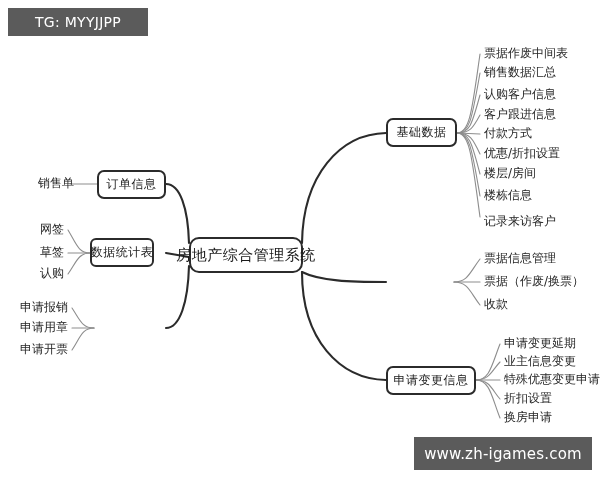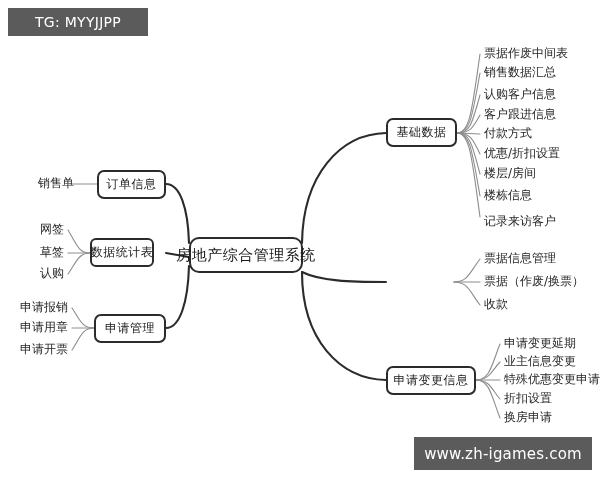--- a/index.html
+++ b/index.html
@@ -161,23 +161,20 @@
   </div>
 
   <div class="node branch" style="left:97px; top:170px; width:69px; height:29px;">
     <span>订单信息</span>
   </div>
 
   <div class="node branch" style="left:90px; top:238px; width:64px; height:29px;border-radius:6px;">
     <span>数据统计表</span>
   </div>
 
-  <div class="node branch" style="left:94px; top:314px; width:72px; height:29px;">
-    <span>申请管理</span>
-  </div>
 
   <div class="leaf right" style="left:484px; top:48px;">票据作废中间表</div>
   <div class="leaf right" style="left:484px; top:67px;">销售数据汇总</div>
   <div class="leaf right" style="left:484px; top:89px;">认购客户信息</div>
   <div class="leaf right" style="left:484px; top:109px;">客户跟进信息</div>
   <div class="leaf right" style="left:484px; top:128px;">付款方式</div>
   <div class="leaf right" style="left:484px; top:148px;">优惠/折扣设置</div>
   <div class="leaf right" style="left:484px; top:168px;">楼层/房间</div>
   <div class="leaf right" style="left:484px; top:190px;">楼栋信息</div>
   <div class="leaf right" style="left:484px; top:216px;">记录来访客户</div>

